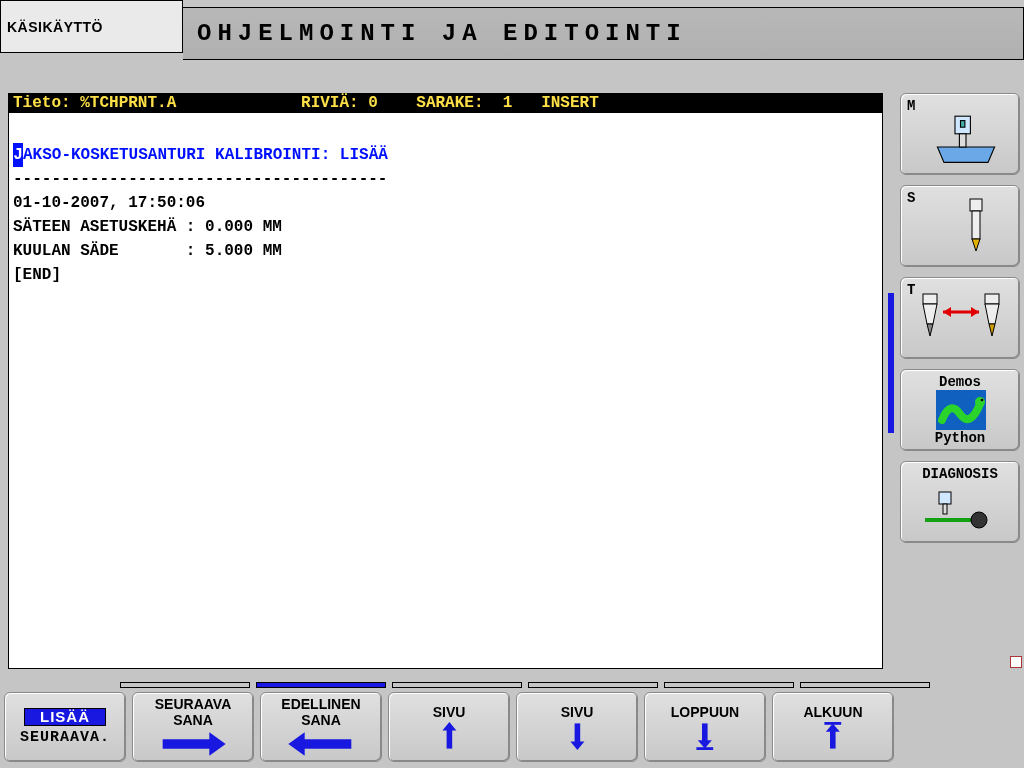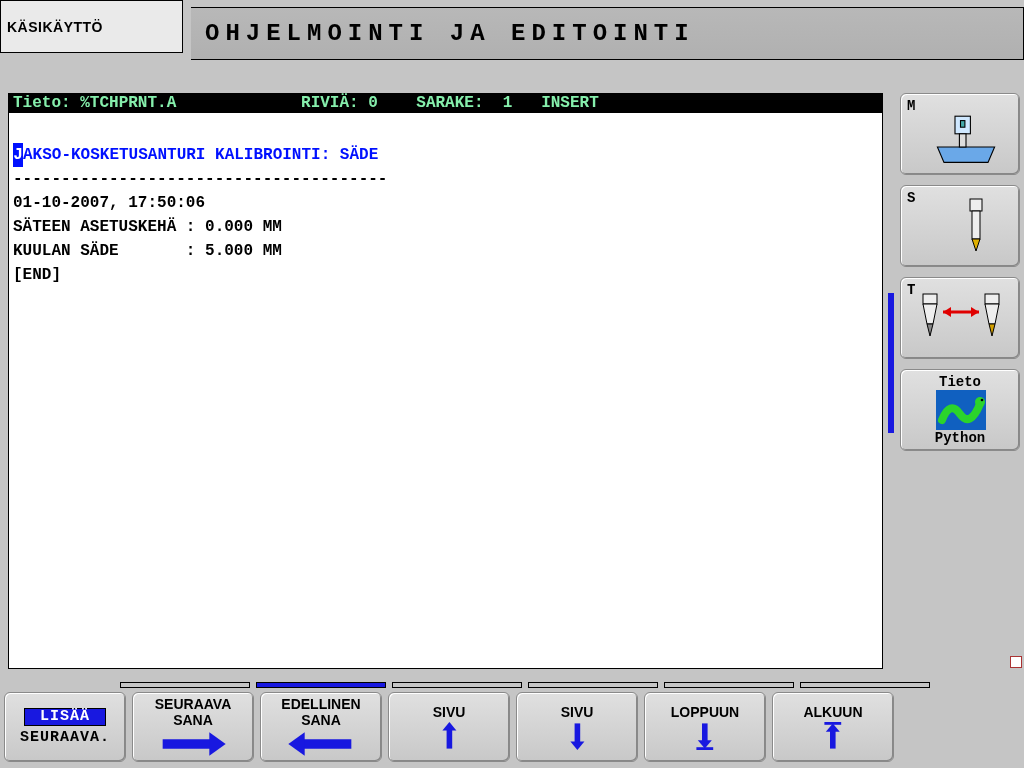--- a/index.html
+++ b/index.html
@@ -10,21 +10,20 @@
     overflow: hidden;
     position: relative;
   }
 
   
   .header {
     position: absolute;
     left: 0; top: 0;
     width: 1024px; height: 68px;
     display: flex;
-    gap: 8px;
   }
   .mode-tab {
     width: 183px; height: 53px;
     background: #eaeaea;
     border: 1px solid #000;
     display: flex; align-items: center;
     padding-left: 6px;
     font-family: "Arial Narrow", Arial, sans-serif;
     font-size: 14px; font-weight: bold;
     letter-spacing: 0.5px;
@@ -44,21 +43,21 @@
 
   
   .editor {
     position: absolute;
     left: 8px; top: 93px;
     width: 875px; height: 576px;
     background: #fff;
     border: 1px solid #000;
   }
   .status-bar {
-    background: #000; color: #86efac;
+    background: #000; color: #fde047;
     font-family: "Courier New", monospace;
     font-size: 16px; font-weight: bold;
     padding: 0 4px;
     white-space: pre;
     height: 19px; line-height: 19px;
   }
   .editor-body {
     padding: 6px 4px;
     font-family: "Courier New", monospace;
     font-size: 16px; font-weight: bold;
@@ -148,21 +147,21 @@
     line-height: 16px;
     text-align: center;
     position: relative;
   }
   .hkey .lines { margin-bottom: 2px; }
   .hkey.first { padding: 6px 8px; }
   .opt-sel {
     border: 1px solid #000; width: 82px;
     background: #1818e0; color: #fff;
     text-align: center; margin-bottom: 4px;
-    font-family: Liberation Mono, monospace;
+    font-family: Liberation Sans, sans-serif;
     font-size: 15px; letter-spacing: 1px;
   }
   .opt { font-family: "Courier New", monospace; font-size: 15px; letter-spacing: 1px; }
   .arrow-icon { height: 28px; }
 
   
   .corner {
     position: absolute; right: 2px; bottom: 100px;
     width: 12px; height: 12px;
     border: 1px solid #a33; background: #fff;
@@ -172,21 +171,21 @@
 <body>
 
 <div class="header">
   <div class="mode-tab">KÄSIKÄYTTÖ</div>
   <div class="title-bar">OHJELMOINTI JA EDITOINTI</div>
 </div>
 
 <div class="editor">
   <div class="status-bar"><span>Tieto:</span> <span>%TCHPRNT.A</span>             <span>RIVIÄ:</span> <span>0</span>    <span>SARAKE:</span>  <span>1</span>   <span>INSERT</span></div>
   <div class="editor-body">
-<span class="hl-blue"><span class="cursor-box">J</span><span>AKSO-KOSKETUSANTURI KALIBROINTI: SÄDE</span></span>
+<span class="hl-blue"><span class="cursor-box">J</span><span>AKSO-KOSKETUSANTURI KALIBROINTI: LISÄÄ</span></span>
 <span>---------------------------------------</span>
 <span>01-10-2007, 17:50:06</span>
 <span>SÄTEEN ASETUSKEHÄ : 0.000 MM</span>
 <span>KUULAN SÄDE       : 5.000 MM</span>
 <span>[END]</span>
   </div>
 </div>
 
 <div class="scroll-ind">
   <div class="scroll-thumb"></div>
@@ -222,30 +221,39 @@
       <rect x="74" y="4" width="14" height="10" fill="#eee" stroke="#000"></rect>
       <path d="M74 14 L88 14 L84 34 L78 34 Z" fill="#eee" stroke="#000"></path>
       <path d="M78 34 L84 34 L81 46 Z" fill="#d4a000" stroke="#000"></path>
       <line x1="32" y1="22" x2="68" y2="22" stroke="#e00000" stroke-width="3"></line>
       <path d="M32 22 L40 17 L40 27 Z" fill="#e00000"></path>
       <path d="M68 22 L60 17 L60 27 Z" fill="#e00000"></path>
     </svg>
   </div>
 
   <div class="vkey">
-    <div class="label" style="top:4px">Tieto</div>
+    <div class="label" style="top:4px">Demos</div>
     <svg viewBox="0 0 50 40" style="left:35px;top:20px;width:50px;height:40px">
       <rect x="0" y="0" width="50" height="40" fill="#1060c0"></rect>
       <path d="M6 30 Q14 10 24 24 Q34 38 44 14" stroke="#2bd42b" stroke-width="8" fill="none" stroke-linecap="round"></path>
       <circle cx="44" cy="12" r="5" fill="#2bd42b"></circle>
       <circle cx="46" cy="10" r="1.3" fill="#000"></circle>
     </svg>
     <div class="label" style="bottom:4px">Python</div>
   </div>
 
+  <div class="vkey">
+    <div class="label" style="top:4px">DIAGNOSIS</div>
+    <svg viewBox="0 0 80 40" style="left:20px;top:28px;width:80px;height:44px">
+      <rect x="18" y="0" width="12" height="12" fill="#cfe8ff" stroke="#000"></rect>
+      <rect x="22" y="12" width="4" height="10" fill="#ddd" stroke="#000"></rect>
+      <line x1="4" y1="28" x2="60" y2="28" stroke="#13a013" stroke-width="4"></line>
+      <circle cx="58" cy="28" r="8" fill="#333" stroke="#000"></circle>
+    </svg>
+  </div>
 
 
 </div>
 
 <div class="corner"></div>
 
 <div class="bottom">
   <div class="pager">
     <div class="pager-seg"></div>
     <div class="pager-seg active"></div>

